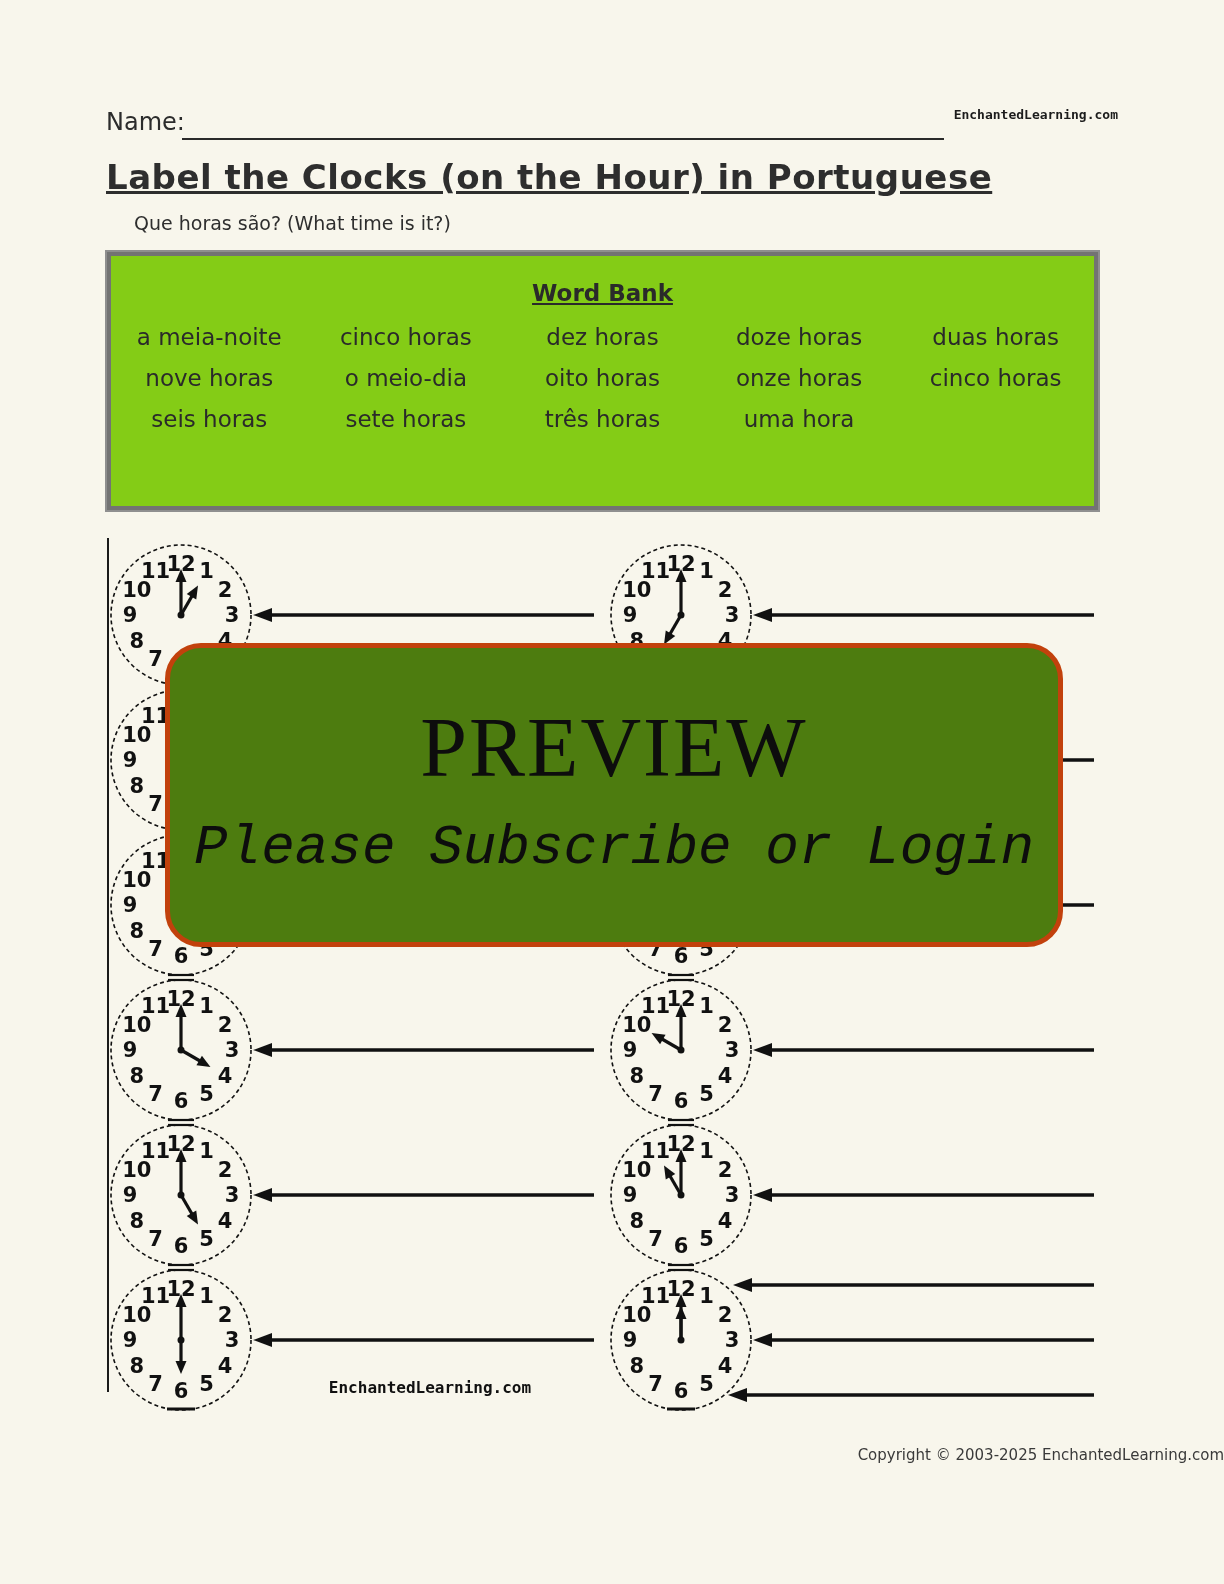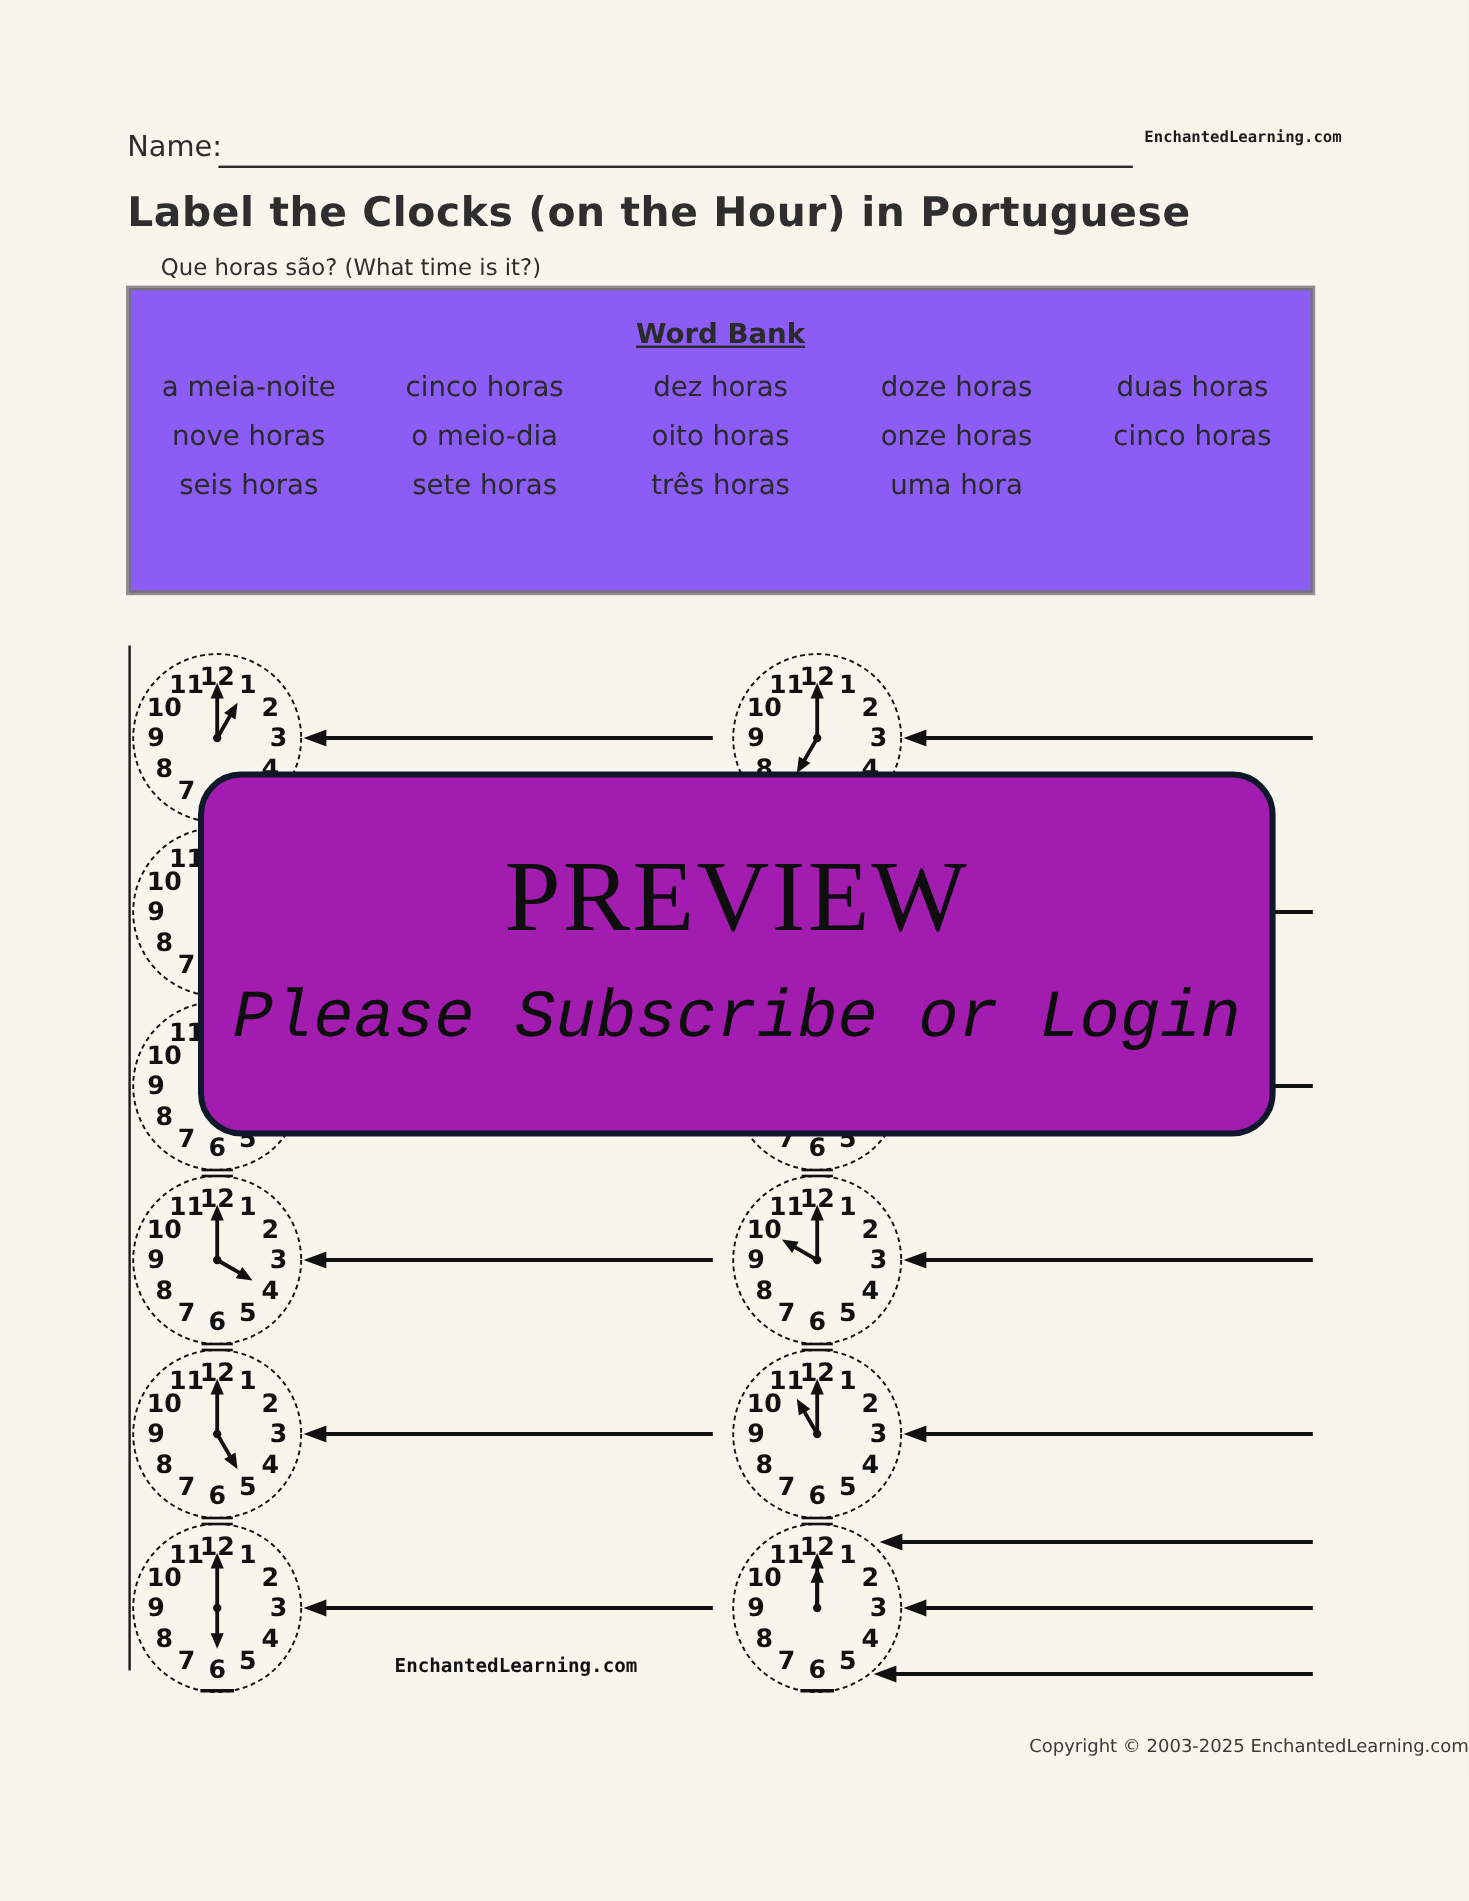--- a/index.html
+++ b/index.html
@@ -11,50 +11,50 @@
   .abs{position:absolute;}
   
   .name-label{left:106px;top:108px;font-size:24px;color:#2c2c2c;}
   .name-line{left:182px;top:138px;width:762px;border-top:2px solid #2a2a2a;height:0;}
   .site-header{right:106px;top:107px;font-size:13px;font-weight:bold;
     font-family:"DejaVu Sans Mono",monospace;color:#1c1c1c;}
   
   .sheet-title{left:106px;top:157px;font-size:34px;font-weight:bold;color:#2e2e2e;letter-spacing:0.5px;}
   .sheet-subtitle{left:106px;top:212px;font-size:19px;color:#2e2e2e;margin-left:28px;}
   
-  .word-bank{left:107px;top:240px;width:983px;height:250px;
-    border:2px solid #737373;outline:2px solid #8f8f8f;background:#8b5cf6;}
+  .word-bank{left:107px;top:252px;width:983px;height:250px;
+    border:4px solid #737373;outline:2px solid #8f8f8f;background:#84cc16;}
   .wb-title{margin-top:24px;text-align:center;font-size:23px;font-weight:bold;
     text-decoration:underline;color:#2a2a2a;}
   .wb-grid{display:grid;grid-template-columns:repeat(5,1fr);row-gap:15px;margin-top:18px;}
   .wb-item{text-align:center;font-size:23px;color:#2a2a2a;}
   
   #clock-layer{left:0;top:0;}
   
-  .preview-overlay{left:165px;top:643px;width:888px;height:294px;background:#a21caf;
-    border:5px solid #0f172a;border-radius:36px;z-index:5;}
+  .preview-overlay{left:165px;top:643px;width:888px;height:294px;background:#4d7c0f;
+    border:5px solid #c2410c;border-radius:36px;z-index:5;}
   .preview-title{position:absolute;top:58px;width:100%;text-align:center;
     font-family:"Liberation Serif",serif;font-size:84px;line-height:1;color:#0d0d0d;letter-spacing:2px;}
   .preview-subtitle{position:absolute;top:172px;width:100%;text-align:center;
     font-family:Liberation Mono, monospace;font-style:italic;font-size:56px;line-height:1;color:#0d0d0d;}
   
   .watermark{left:310px;top:1378px;width:240px;text-align:center;font-size:16px;font-weight:bold;
     font-family:"DejaVu Sans Mono",monospace;color:#111;}
   .copyright{left:0;top:1446px;width:100%;text-align:right;font-size:15px;color:#3a3a3a;}
 </style>
 </head>
 <body>
 
 <div class="page">
 
   <span class="abs name-label">Name:</span>
   <div class="abs name-line"></div>
   <span class="abs site-header">EnchantedLearning.com</span>
 
-  <h1 class="abs sheet-title" style="margin:0;">Label the Clocks (on the Hour) in Portuguese</h1>
+  <h1 class="abs sheet-title" style="margin:0;text-decoration:underline;">Label the Clocks (on the Hour) in Portuguese</h1>
   <div class="abs sheet-subtitle">Que horas são? (What time is it?)</div>
 
   <div class="abs word-bank">
     <div class="wb-title">Word Bank</div>
     <div class="wb-grid" id="wb-grid">
         <div class="wb-item">a meia-noite</div>
         <div class="wb-item">cinco horas</div>
         <div class="wb-item">dez horas</div>
         <div class="wb-item">doze horas</div>
         <div class="wb-item">duas horas</div>

